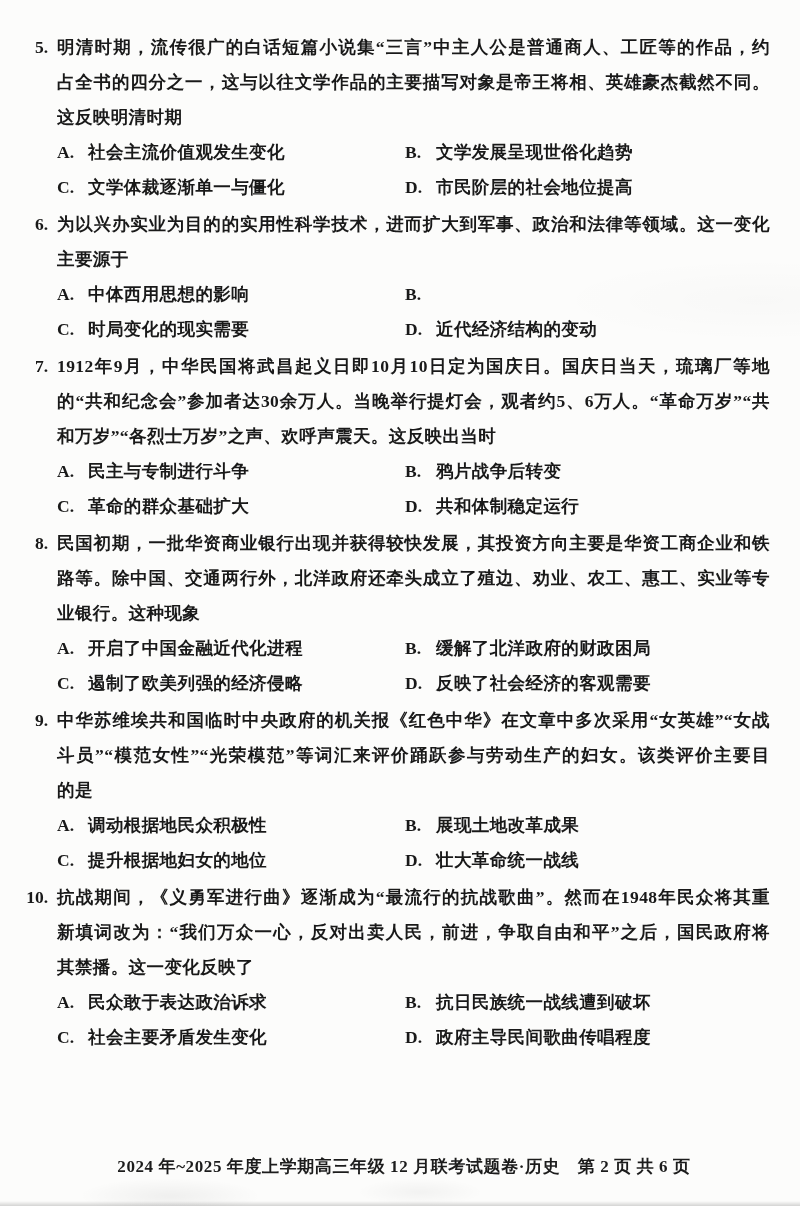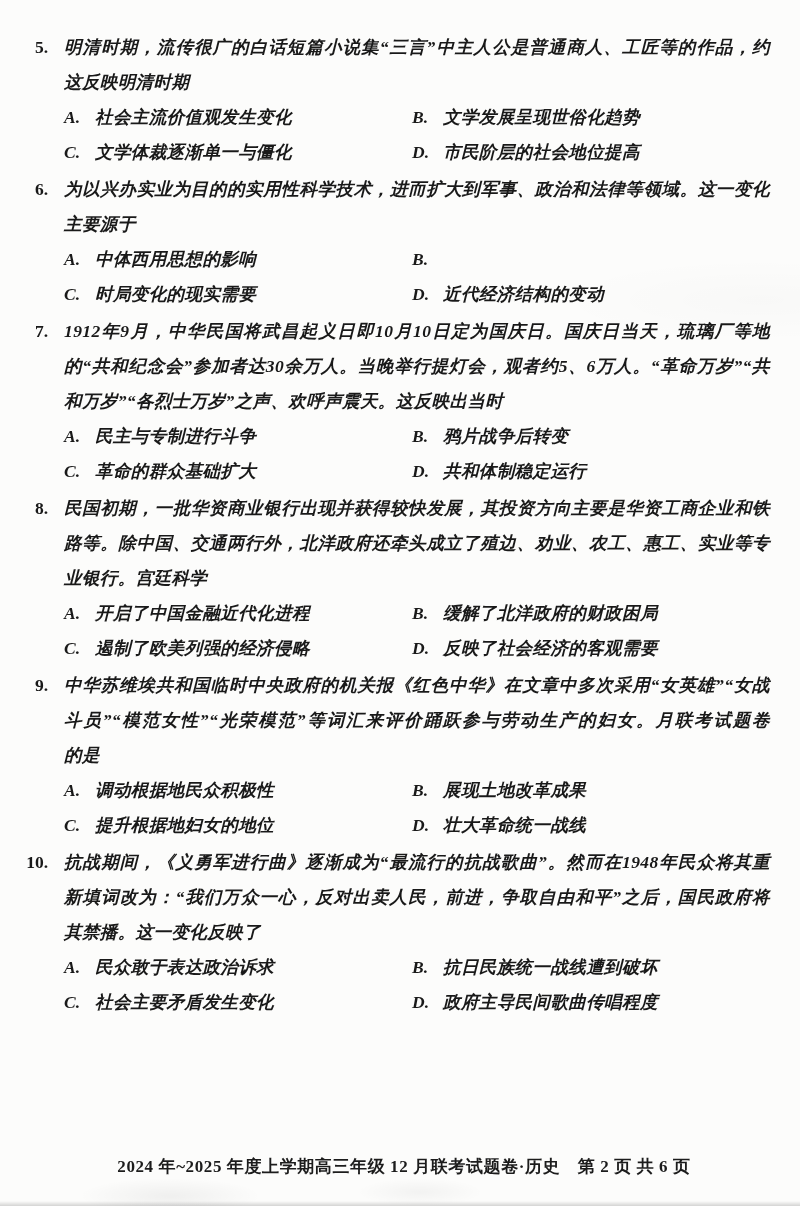--- a/index.html
+++ b/index.html
@@ -33,21 +33,21 @@
   }
   .question { display: flex; margin-bottom: 2px; }
   .qnum {
     flex: 0 0 48px;
     width: 48px;
     text-align: right;
     font-size: 17.5px;
     line-height: 35px;
     font-weight: 600;
   }
-  .qbody { flex: 1 1 auto; margin-left: 16px; font-style: italic; }
+  .qbody { flex: 1 1 auto; margin-left: 9px; }
   .qline {
     font-size: 17.5px;
     line-height: 35px;
     font-weight: 600;
     letter-spacing: 0.4px;
     white-space: normal;
   }
   .qline.full {
     text-align: justify;
     text-align-last: justify;
@@ -80,20 +80,21 @@
 </head>
 <body>
 
 <div class="page">
   <div class="questions" id="questions">
       <div class="question">
     <div class="qnum">5.</div>
     <div class="qbody">
       <div class="qtext">
             <div class="qline full">明清时期，流传很广的白话短篇小说集“三言”中主人公是普通商人、工匠等的作品，约</div>
+            <div class="qline full">占全书的四分之一，这与以往文学作品的主要描写对象是帝王将相、英雄豪杰截然不同。</div>
             <div class="qline">这反映明清时期</div>
           </div>
       <div class="opts">
             <div class="opt">
     <span class="letter">A.</span>
     <span class="otext">社会主流价值观发生变化</span>
   </div>
             <div class="opt">
     <span class="letter">B.</span>
     <span class="otext">文学发展呈现世俗化趋势</span>
@@ -162,21 +163,21 @@
   </div>
           </div>
     </div>
   </div>
       <div class="question">
     <div class="qnum">8.</div>
     <div class="qbody">
       <div class="qtext">
             <div class="qline full">民国初期，一批华资商业银行出现并获得较快发展，其投资方向主要是华资工商企业和铁</div>
             <div class="qline full">路等。除中国、交通两行外，北洋政府还牵头成立了殖边、劝业、农工、惠工、实业等专</div>
-            <div class="qline">业银行。宫廷科学</div>
+            <div class="qline">业银行。这种现象</div>
           </div>
       <div class="opts">
             <div class="opt">
     <span class="letter">A.</span>
     <span class="otext">开启了中国金融近代化进程</span>
   </div>
             <div class="opt">
     <span class="letter">B.</span>
     <span class="otext">缓解了北洋政府的财政困局</span>
   </div>
@@ -189,21 +190,21 @@
     <span class="otext">反映了社会经济的客观需要</span>
   </div>
           </div>
     </div>
   </div>
       <div class="question">
     <div class="qnum">9.</div>
     <div class="qbody">
       <div class="qtext">
             <div class="qline full">中华苏维埃共和国临时中央政府的机关报《红色中华》在文章中多次采用“女英雄”“女战</div>
-            <div class="qline full">斗员”“模范女性”“光荣模范”等词汇来评价踊跃参与劳动生产的妇女。月联考试题卷</div>
+            <div class="qline full">斗员”“模范女性”“光荣模范”等词汇来评价踊跃参与劳动生产的妇女。该类评价主要目</div>
             <div class="qline">的是</div>
           </div>
       <div class="opts">
             <div class="opt">
     <span class="letter">A.</span>
     <span class="otext">调动根据地民众积极性</span>
   </div>
             <div class="opt">
     <span class="letter">B.</span>
     <span class="otext">展现土地改革成果</span>

